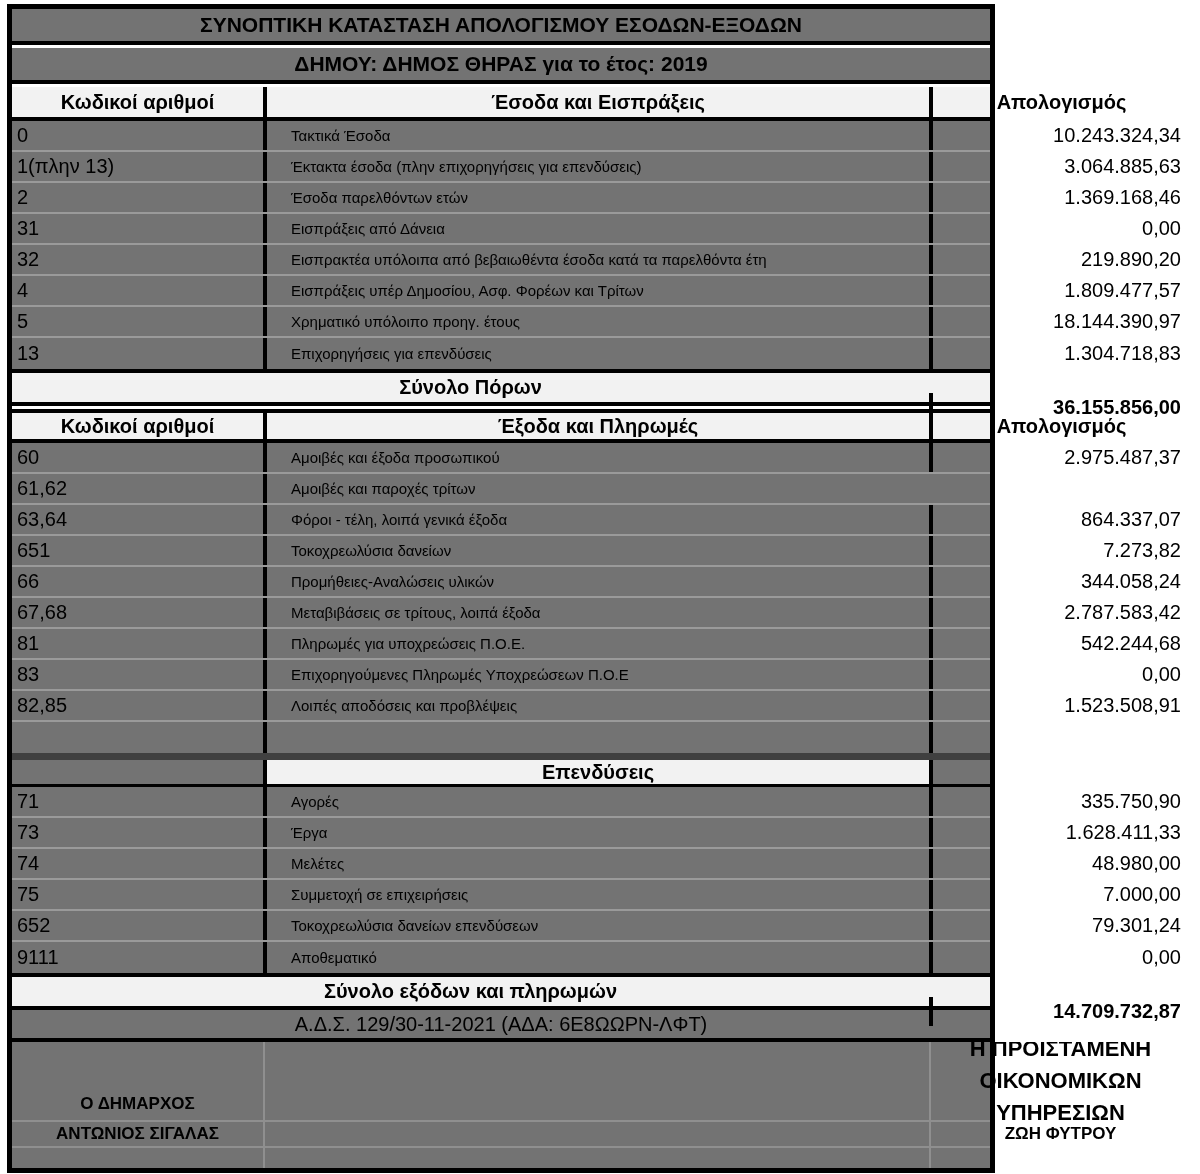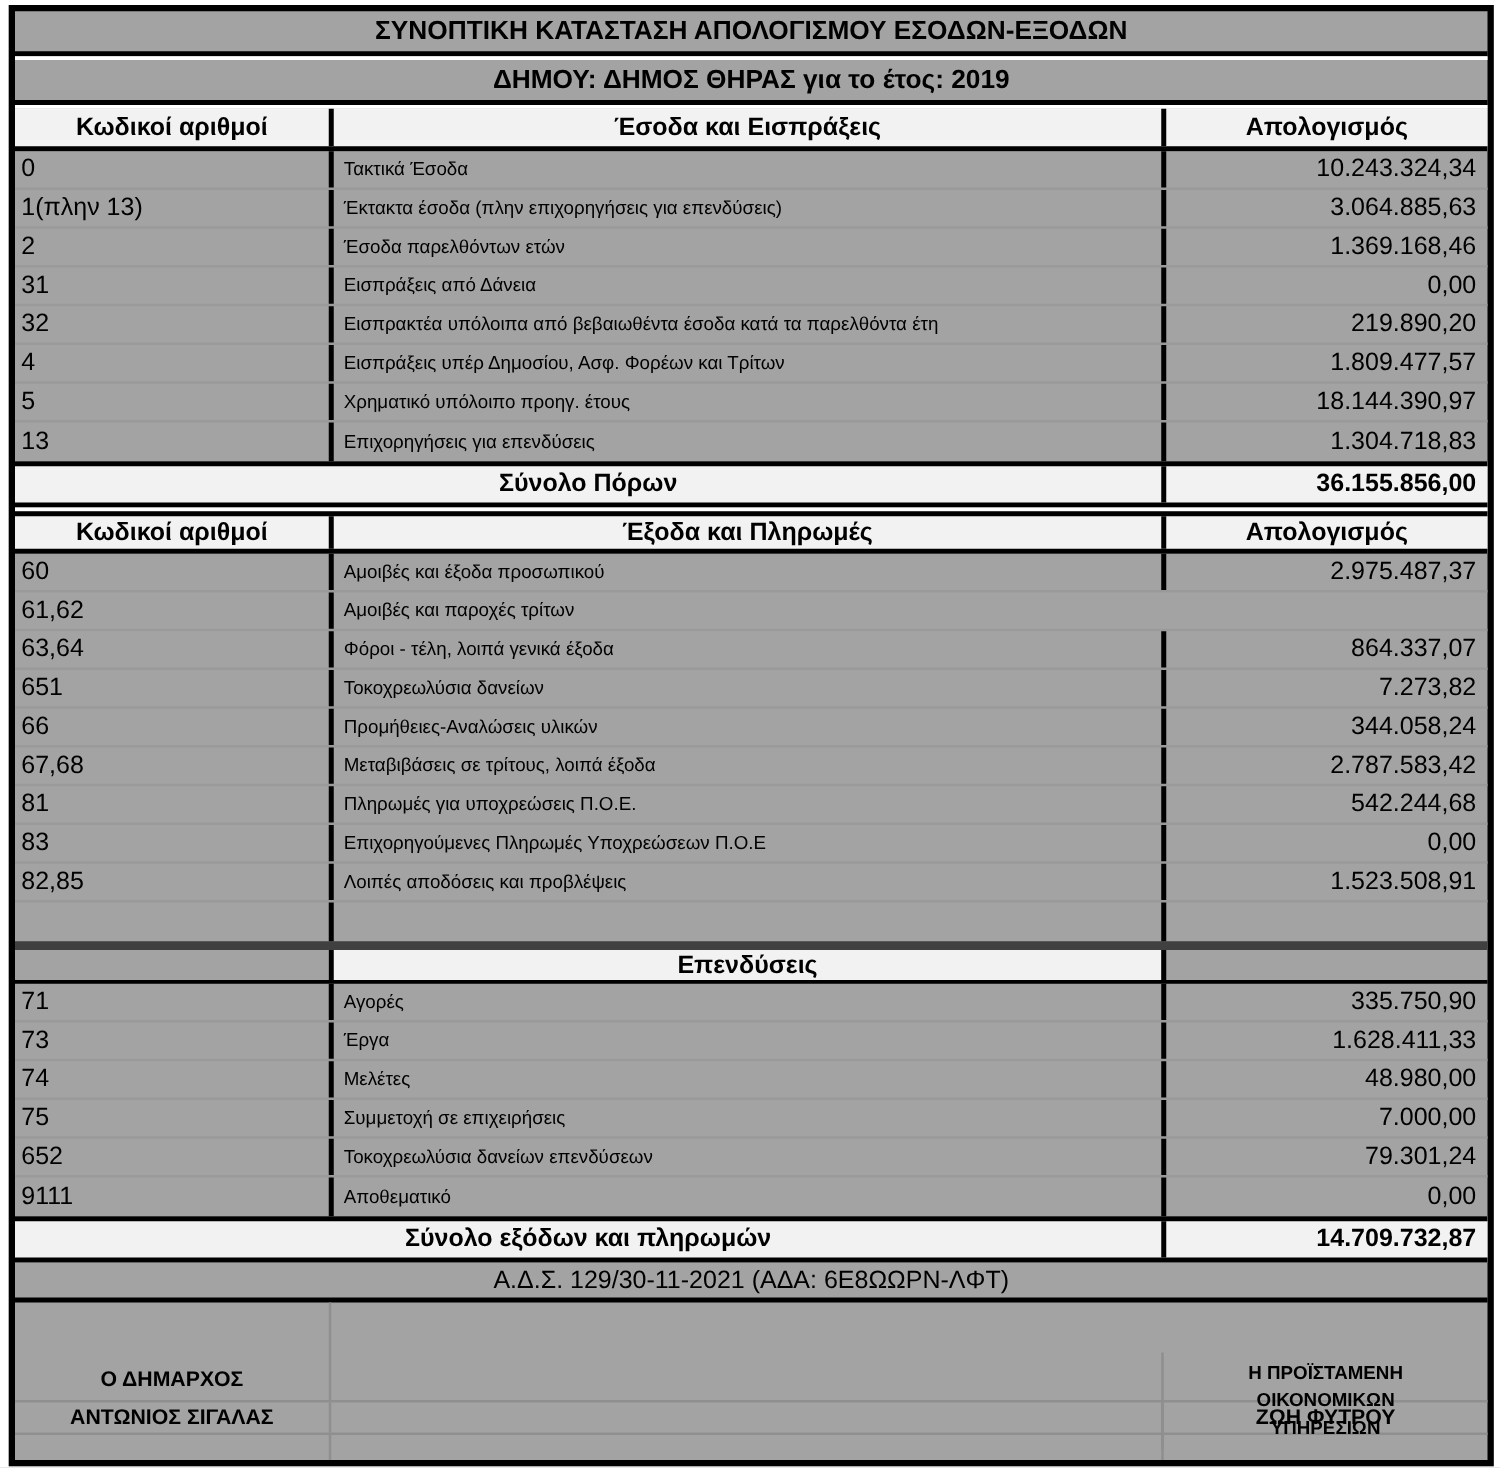--- a/index.html
+++ b/index.html
@@ -3,23 +3,23 @@
 <meta charset="utf-8">
 <style>
   * { box-sizing: border-box; margin: 0; padding: 0; }
   html, body { width: 1200px; height: 1174px; overflow: hidden; background: #fff; }
   body {
     font-family: "Liberation Sans", "DejaVu Sans", sans-serif;
     color: #000;
     padding: 4px 0 0 7px;
   }
   .tbl {
-    width: 1188px;
+    width: 988px;
     border: 5px solid #000;
-    background: #a3a3a3;
+    background: #737373;
   }
   .row { display: grid; grid-template-columns: 251px 666px 261px; }
   .row.full { grid-template-columns: 1fr; }
   .row.merged2 { grid-template-columns: 917px 261px; }
   .cell { min-height: 100%; display: flex; align-items: center; overflow: hidden; white-space: nowrap; }
 
   
   .row .cell + .cell { border-left: 4px solid #000; }
   .row.gray-div .cell + .cell { border-left: 2px solid #8f8f8f; }
 
@@ -30,41 +30,41 @@
 
   
   .h-row { height: 34px; background: #f2f2f2; border-bottom: 4px solid #000; }
   .h-row.topline { border-top: 4px solid #000; }
   .h-row .cell { justify-content: center; font-weight: bold; font-size: 20px; }
 
   
   .data-row { height: 31px; border-bottom: 2px solid #9a9a9a; }
   .group .data-row:last-child { border-bottom: none; }
   .cell.code   { font-size: 20px; padding-left: 5px; }
-  .cell.desc   { font-size: 15px; padding-left: 8px; }
+  .cell.desc   { font-size: 15px; padding-left: 24px; }
   .cell.amount { font-size: 20px; padding-right: 9px; justify-content: flex-end; }
 
   
   .total-row { height: 37px; background: #f2f2f2; border-top: 4px solid #000; border-bottom: 4px solid #000; }
   .total-row .label { justify-content: center; font-weight: bold; font-size: 20px; }
-  .total-row .amount { font-weight: bold; }
+  .total-row .amount { font-weight: bold; margin-top: 20px; }
 
   
   .section-row { height: 34px; border-top: 7px solid #404040; border-bottom: 3px solid #000; }
   .section-row .cell.sec-label { background: #f2f2f2; justify-content: center; font-weight: bold; font-size: 20px; }
 
   
   .ads-row { height: 32px; border-bottom: 4px solid #000; }
   .ads-row .cell { justify-content: center; font-size: 20px; }
 
   
   .sig-a { height: 80px; border-bottom: 2px solid #8f8f8f; }
   .sig-a .cell { white-space: normal; }
   .sig-a .mayor { justify-content: center; align-items: flex-end; padding-bottom: 6px; font-weight: bold; font-size: 17px; }
-  .sig-a .chief { justify-content: center; align-items: center; text-align: center; font-weight: bold; font-size: 15px; line-height: 1.45; margin-top: 40px; }
+  .sig-a .chief { justify-content: center; align-items: center; text-align: center; font-weight: bold; font-size: 22px; line-height: 1.45; }
   .sig-b { height: 26px; border-bottom: 2px solid #8f8f8f; }
   .sig-b .cell { justify-content: center; font-weight: bold; font-size: 17px; }
   .partial { height: 20px; }
 </style>
 </head>
 <body>
 
 <div class="tbl">
 
   <div class="row full t-row">

